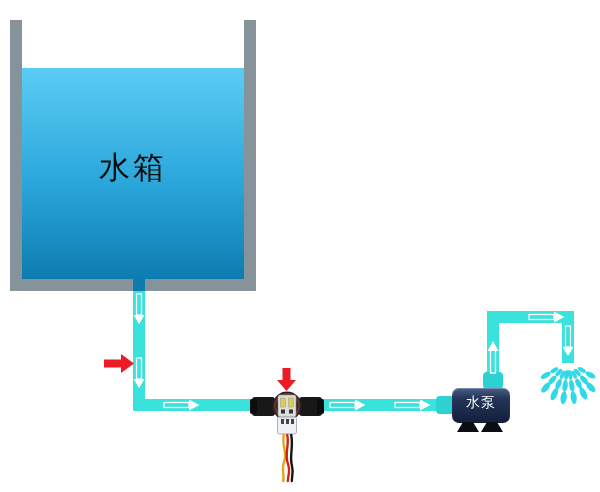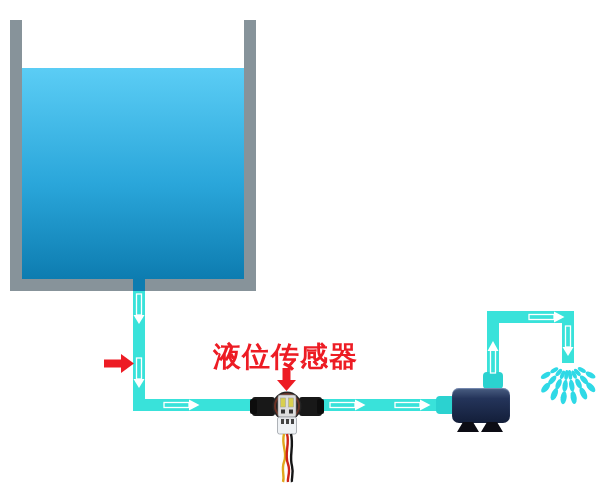--- a/index.html
+++ b/index.html
@@ -16,35 +16,36 @@
     left:22px;top:147px;width:222px;text-align:center;
     font-size:31px;color:#0b0b0b;letter-spacing:3px;
   }
   .red-label{color:#ed1c24;font-size:28px;font-weight:bold;letter-spacing:1px;white-space:nowrap;}
   .pump-body{
     left:452px;top:388px;width:58px;height:35px;border-radius:7px;
     background:linear-gradient(180deg,#4a5e82 0%,#24345a 30%,#131e39 100%);
     box-shadow:inset 0 1px 1px rgba(160,180,220,.55);
   }
   .pump-label{
-    position:absolute;left:0;top:6px;width:100%;text-align:right;
-    color:#ffffff;font-size:14px;letter-spacing:1px;margin-top:36px;
+    position:absolute;left:0;top:6px;width:100%;text-align:center;
+    color:#ffffff;font-size:14px;letter-spacing:1px;
   }
   svg{display:block;}
 </style>
 </head>
 <body>
 
 <div class="stage">
 
   <div class="abs wall" style="left:10px;top:20px;width:12px;height:271px;"></div>
   <div class="abs wall" style="left:244px;top:20px;width:12px;height:271px;"></div>
   <div class="abs tank-water" style="left:22px;top:68px;width:222px;height:211px;"></div>
   <div class="abs wall" style="left:10px;top:279px;width:246px;height:12px;"></div>
   <div class="abs" style="left:133px;top:279px;width:12px;height:12px;background:#0d7cb0;"></div>
+  <div class="abs tank-label">水箱</div>
 
   <div class="abs pipe" style="left:133px;top:291px;width:12px;height:120px;"></div>
   <div class="abs pipe" style="left:133px;top:399px;width:122px;height:12px;"></div>
   <div class="abs pipe" style="left:318px;top:399px;width:120px;height:12px;"></div>
   <div class="abs connector" style="left:436px;top:396px;width:19px;height:18px;"></div>
   <div class="abs pipe" style="left:487px;top:311px;width:12px;height:62px;"></div>
   <div class="abs pipe" style="left:487px;top:311px;width:87px;height:12px;"></div>
   <div class="abs pipe" style="left:562px;top:311px;width:12px;height:52px;"></div>
   <div class="abs connector" style="left:483px;top:372px;width:20px;height:17px;"></div>
 
@@ -175,21 +176,20 @@
     </svg>
   </div>
 
   <div class="abs" style="left:104px;top:354px;">
     <svg width="30" height="19" viewBox="0 0 30 19" fill="#ed1c24">
         <rect x="0" y="5.5" width="17" height="8"></rect>
         <polygon points="17,0 30,9.5 17,19"></polygon>
       </svg>
   </div>
 
-  <div class="abs red-label" style="left:213px;top:338px;">液位传感器</div>
   <div class="abs" style="left:277px;top:368px;">
     <svg width="19" height="23" viewBox="0 0 19 23" fill="#ed1c24">
         <rect x="5.5" y="0" width="8" height="12"></rect>
         <polygon points="0,12 19,12 9.5,23"></polygon>
       </svg>
   </div>
 
 </div>
 
 </body></html>

